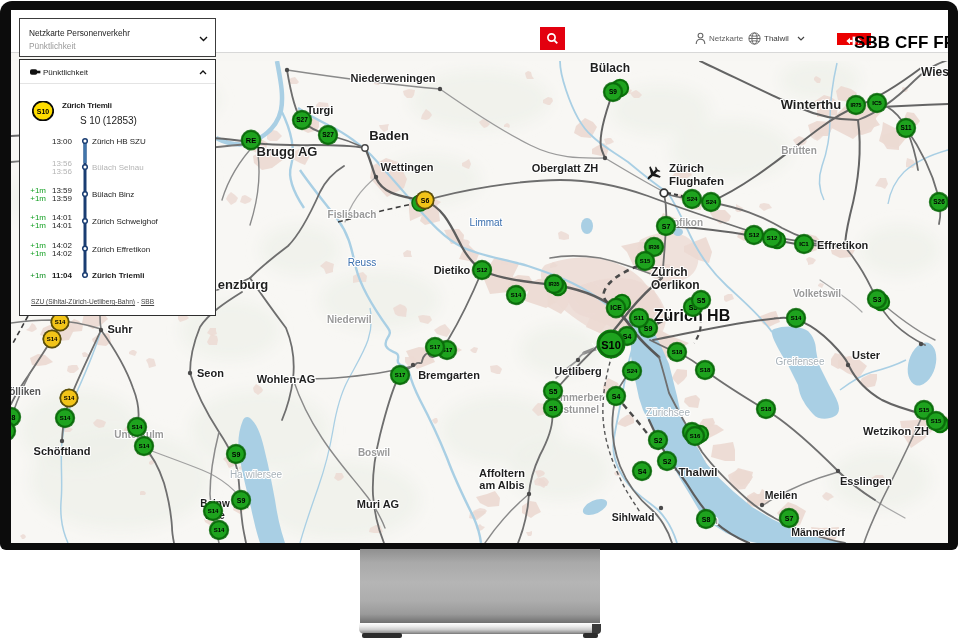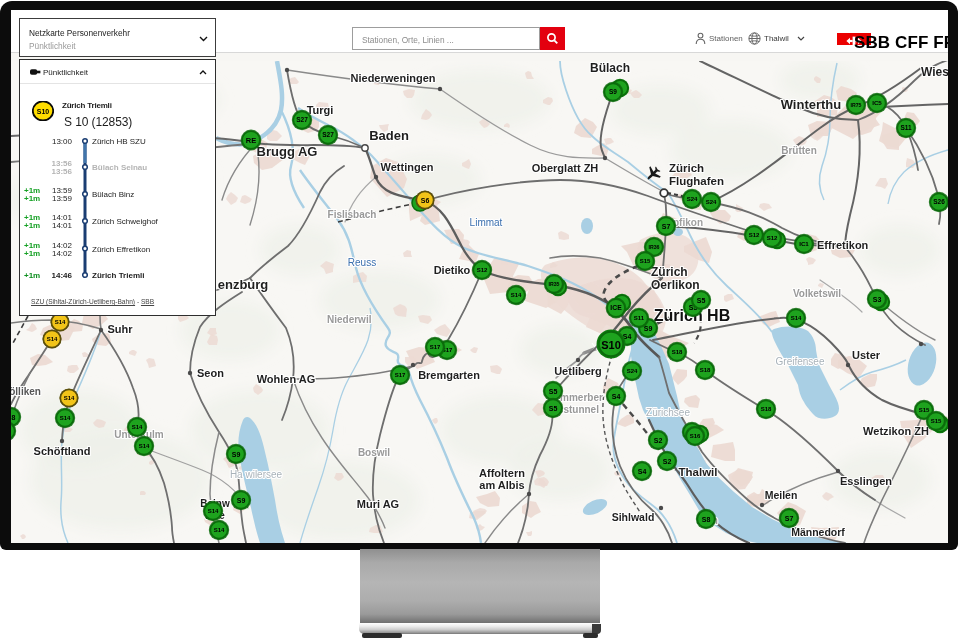--- a/index.html
+++ b/index.html
@@ -18,22 +18,22 @@
 #searchbtn { position:absolute; left:529px; top:17px; width:25px; height:23px; background:#e3000f; }
 .tbtxt { position:absolute; font-size:8px; color:#5f5f5f; }
 #sbbtext { position:absolute; left:843px; top:23px; font-size:17px; font-weight:bold; color:#000; letter-spacing:0.1px; white-space:nowrap; }
 #sbbflag { position:absolute; left:826px; top:23px; width:34px; height:12px; background:#eb0000; }
 
 #panel { position:absolute; left:8px; top:49px; width:197px; height:257px; background:#fff; border:1px solid #2e2e2e; font-size:8px; }
 #panel .hdr { position:absolute; left:0; top:0; width:100%; height:24px; border-bottom:1px solid #e4e4e4; }
 #panel .hdrtxt { position:absolute; left:23px; top:8px; font-size:8px; color:#1c1c1c; }
 .prow { position:absolute; color:#1c1c1c; }
 .tcol { position:absolute; text-align:right; width:30px; }
-.dcol { position:absolute; text-align:left; width:22px;  color:#16a125; font-weight:bold;}
-.gray { color:#b4b4b4;font-weight:bold; }
+.dcol { position:absolute; text-align:right; width:22px;  color:#16a125; font-weight:normal;}
+.gray { color:#b4b4b4; }
 #foot { position:absolute; left:11px; top:238px; font-size:6.6px; color:#444; }
 #foot u { text-decoration:underline; }
 </style>
 </head>
 <body>
 <div id="wrap">
  <div id="monitor">
   <div id="screen">
    <svg id="mapsvg" width="937" height="482" viewBox="11 61 937 482" xmlns="http://www.w3.org/2000/svg">
 <rect x="11" y="61" width="937" height="482" fill="#f8f7f4"></rect>
@@ -706,34 +706,31 @@
           </g>
 </svg>
    <div id="topbar">
      <div id="dropdown">
        <div class="l1">Netzkarte Personenverkehr</div>
        <div class="l2">Pünktlichkeit</div>
        <svg style="position:absolute;right:7px;top:17px" width="9" height="6" viewBox="0 0 9 6">
               <path d="M1 1 L4.5 4.5 L8 1" stroke="#111" stroke-width="1.4" fill="none"></path>
             </svg>
      </div>
-     <div id="searchbox">
-            <span>Stationen, Orte, Linien ...</span>
-          </div>
      <div id="searchbtn">
        <svg style="position:absolute;left:6px;top:5px" width="13" height="13" viewBox="0 0 13 13">
               <circle cx="5.5" cy="5.5" r="3.6" fill="none" stroke="#fff" stroke-width="1.7"></circle>
               <line x1="8.3" y1="8.3" x2="11.3" y2="11.3" stroke="#fff" stroke-width="1.9"></line>
             </svg>
      </div>
      <svg style="position:absolute;left:684px;top:22px" width="11" height="13" viewBox="0 0 11 13">
             <circle cx="5.5" cy="3.6" r="2.4" fill="none" stroke="#666" stroke-width="1.1"></circle>
             <path d="M1.2 12 C1.2 8.8 3 7.2 5.5 7.2 C8 7.2 9.8 8.8 9.8 12" fill="none" stroke="#666" stroke-width="1.1"></path>
           </svg>
-     <div class="tbtxt" style="left:698px;top:24px">Stationen</div>
+     <div class="tbtxt" style="left:698px;top:24px">Netzkarte</div>
      <svg style="position:absolute;left:737px;top:22px" width="13" height="13" viewBox="0 0 13 13">
             <circle cx="6.5" cy="6.5" r="5.6" fill="none" stroke="#666" stroke-width="1"></circle>
             <ellipse cx="6.5" cy="6.5" rx="2.6" ry="5.6" fill="none" stroke="#666" stroke-width="1"></ellipse>
             <line x1="0.9" y1="6.5" x2="12.1" y2="6.5" stroke="#666" stroke-width="1"></line>
             <path d="M1.7 3.4 C3 4.4 9.9 4.4 11.3 3.4 M1.7 9.6 C3 8.6 9.9 8.6 11.3 9.6" fill="none" stroke="#666" stroke-width="1"></path>
           </svg>
      <div class="tbtxt" style="left:753px;top:24px;color:#3a3a3a">Thalwil</div>
      <svg style="position:absolute;left:786px;top:26px" width="8" height="5" viewBox="0 0 8 5">
             <path d="M1 1 L4 4 L7 1" stroke="#444" stroke-width="1.2" fill="none"></path>
           </svg>
@@ -759,21 +756,21 @@
        <div class="hdrtxt">Pünktlichkeit</div>
        <svg style="position:absolute;right:8px;top:10px" width="8" height="5" viewBox="0 0 8 5">
               <path d="M1 4 L4 1 L7 4" stroke="#111" stroke-width="1.3" fill="none"></path>
             </svg>
      </div>
      <svg style="position:absolute;left:12px;top:41px" width="22" height="20" viewBox="0 0 22 20">
             <ellipse cx="11" cy="9.9" rx="10.2" ry="9.6" fill="#fd0" stroke="#0a0a0a" stroke-width="1.8"></ellipse>
             <text x="11" y="12.7" font-size="7" font-weight="bold" text-anchor="middle" fill="#000" font-family="Liberation Sans">S10</text>
           </svg>
      <div class="prow" style="left:42px;top:41px;font-weight:bold;font-size:8px;letter-spacing:-0.2px">Zürich Triemli</div>
-     <div class="prow" style="left:44px;top:55px;font-size:12px;letter-spacing:-0.1px">S 10 (12853)</div>
+     <div class="prow" style="left:60px;top:55px;font-size:10px;letter-spacing:-0.1px">S 10 (12853)</div>
      <svg style="position:absolute;left:59px;top:75px" width="14" height="147" viewBox="0 0 14 147">
        <line x1="6" y1="6" x2="6" y2="140" stroke="#1a3d72" stroke-width="3"></line>
        <line x1="6" y1="6" x2="6" y2="28" stroke="#4175ab" stroke-width="3"></line>
        <g fill="#fff" stroke="#1a3d72" stroke-width="1.5">
          <circle cx="6" cy="6" r="2.3"></circle>
               <circle cx="6" cy="32" r="2.3"></circle>
               <circle cx="6" cy="59" r="2.3"></circle>
               <circle cx="6" cy="86" r="2.3"></circle>
               <circle cx="6" cy="113.5" r="2.3"></circle>
               <circle cx="6" cy="140" r="2.3"></circle>
@@ -794,21 +791,21 @@
      <div class="prow dcol" style="left:4px;top:161px">+1m</div>
      <div class="prow tcol" style="left:22px;top:153px">14:01</div>
      <div class="prow tcol" style="left:22px;top:161px">14:01</div>
      <div class="prow" style="left:72px;top:157px">Zürich Schweighof</div>
      <div class="prow dcol" style="left:4px;top:181px">+1m</div>
      <div class="prow dcol" style="left:4px;top:189px">+1m</div>
      <div class="prow tcol" style="left:22px;top:181px">14:02</div>
      <div class="prow tcol" style="left:22px;top:189px">14:02</div>
      <div class="prow" style="left:72px;top:185px">Zürich Effretikon</div>
      <div class="prow dcol" style="left:4px;top:211px;color:#0d8f1f">+1m</div>
-     <div class="prow tcol" style="left:22px;top:211px;font-weight:bold">14:46</div>
+     <div class="prow tcol" style="left:22px;top:211px;font-weight:bold">11:04</div>
      <div class="prow" style="left:72px;top:211px;font-weight:bold">Zürich Triemli</div>
      <div id="foot"><u>SZU (Sihltal-Zürich-Uetliberg-Bahn)</u> - <u>SBB</u></div>
    </div>
   </div>
  </div>
  <div id="stand" style="position:absolute;left:360px;top:549px;width:240px;height:74px;background:linear-gradient(180deg,#8f8f8f,#a9a9a9 18%,#b5b5b5 45%,#adadad 70%,#9a9a9a 88%,#7a7a7a 97%,#707070)"></div>
  <div id="base" style="position:absolute;left:359px;top:623px;width:242px;height:11px;background:linear-gradient(180deg,#ffffff,#ececec 30%,#cdcdcd 60%,#969696 88%,#757575);border-radius:0 0 5px 5px"></div>
  <div style="position:absolute;left:592px;top:624px;width:9px;height:10px;background:#3a3a3a;border-radius:0 0 4px 0"></div>
  <div style="position:absolute;left:362px;top:633px;width:40px;height:4.5px;background:#2d2d2d;border-radius:2px"></div>
  <div style="position:absolute;left:583px;top:633px;width:15px;height:4.5px;background:#2d2d2d;border-radius:2px"></div>

